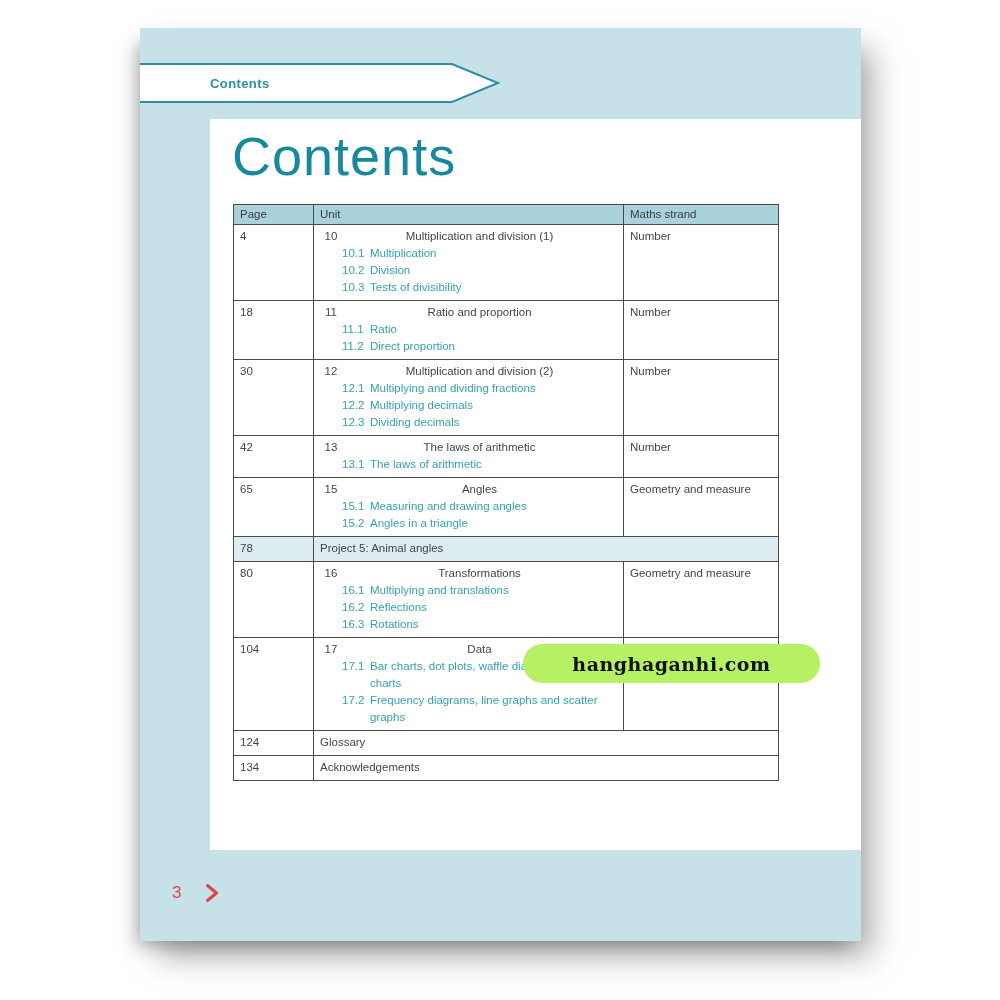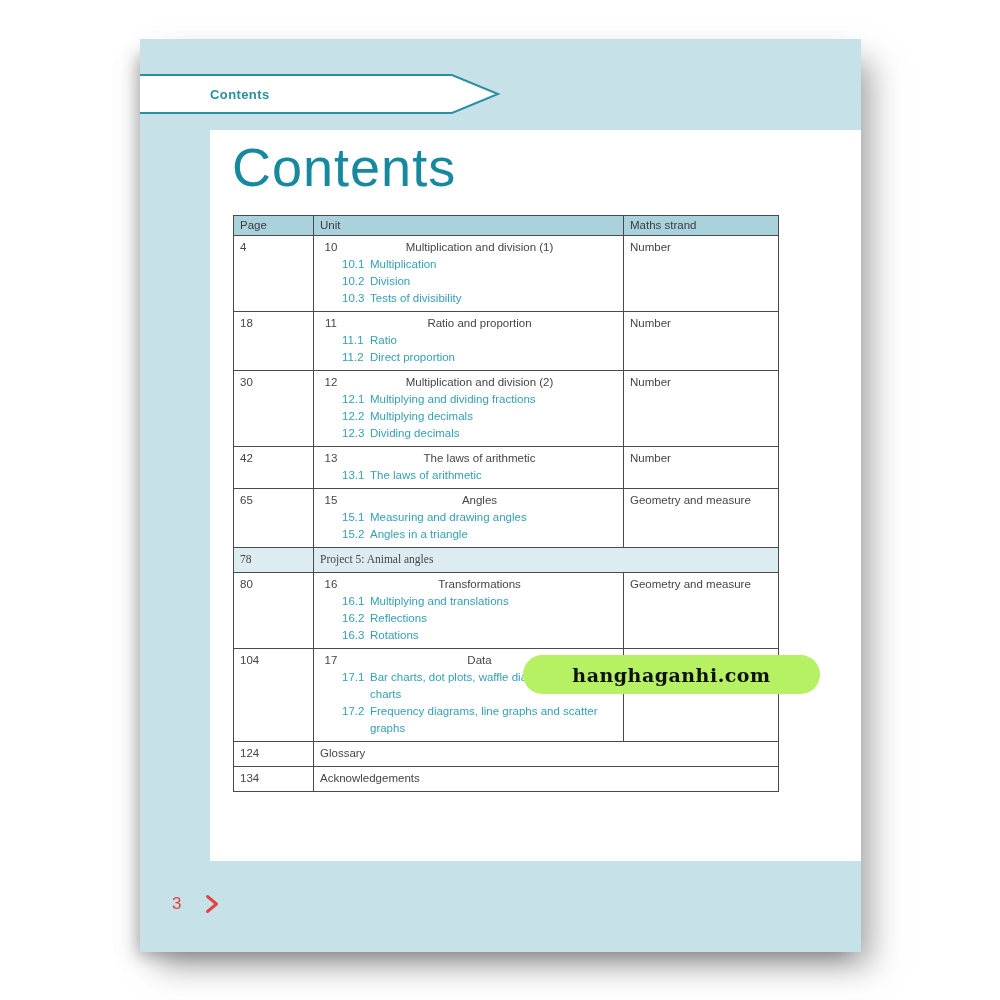--- a/index.html
+++ b/index.html
@@ -7,21 +7,21 @@
     --border:#4a4a4a; --teal-text:#35a0b4; --heading-teal:#17899e;
     --banner-teal:#2b8fa2; --accent-red:#e04545; --badge-green:#b5f163;
     --body-text:#454547;
   }
   html,body{margin:0;padding:0;}
   body{
     width:1000px;height:1000px;background:#ffffff;position:relative;overflow:hidden;
     font-family:"Liberation Sans", sans-serif;
   }
   .book-page{
-    position:absolute;left:140px;top:39px;width:721px;height:913px;
+    position:absolute;left:140px;top:28px;width:721px;height:913px;
     background:var(--page-bg);
     box-shadow:-9px 10px 16px -6px rgba(95,95,95,.5), 14px 18px 30px -4px rgba(95,95,95,.55);
   }
   .banner{position:absolute;left:0;top:35px;width:362px;height:40px;}
   .banner svg{position:absolute;left:0;top:0;display:block;}
   .banner-label{
     position:absolute;left:70px;top:50%;transform:translateY(-50%);
     color:var(--banner-teal);font-weight:bold;font-size:13px;letter-spacing:.4px;
   }
   .content-area{position:absolute;left:70px;top:91px;width:651px;height:731px;background:#ffffff;}
@@ -39,21 +39,21 @@
     background:var(--header-bg);text-align:left;font-weight:400;
     padding:2px 6px 3px;line-height:14px;color:#3d3d3f;
   }
   .toc td{padding:3px 6px 4px;line-height:17px;}
   .u-line{display:flex;text-align:center;}
   .u-num{flex:0 0 22px;}
   .u-title{flex:1;white-space:pre-wrap;}
   .s-line{display:flex;margin-left:22px;color:var(--teal-text);}
   .s-num{flex:0 0 28px;}
   .s-label{flex:1;}
-  tr.project td{background:var(--project-bg);font-family:Liberation Serif, serif;}
+  tr.project td{background:var(--project-bg);}
   .pager{
     position:absolute;left:32px;top:855px;display:flex;align-items:center;gap:24px;
     color:var(--accent-red);
   }
   .page-num{font-size:17px;}
   .watermark{
     position:absolute;left:383px;top:616px;width:297px;height:39px;
     background:var(--badge-green);border-radius:24px;
     display:flex;align-items:center;justify-content:center;
     font-family:"DejaVu Serif", serif;font-weight:bold;font-size:19px;color:#101010;

